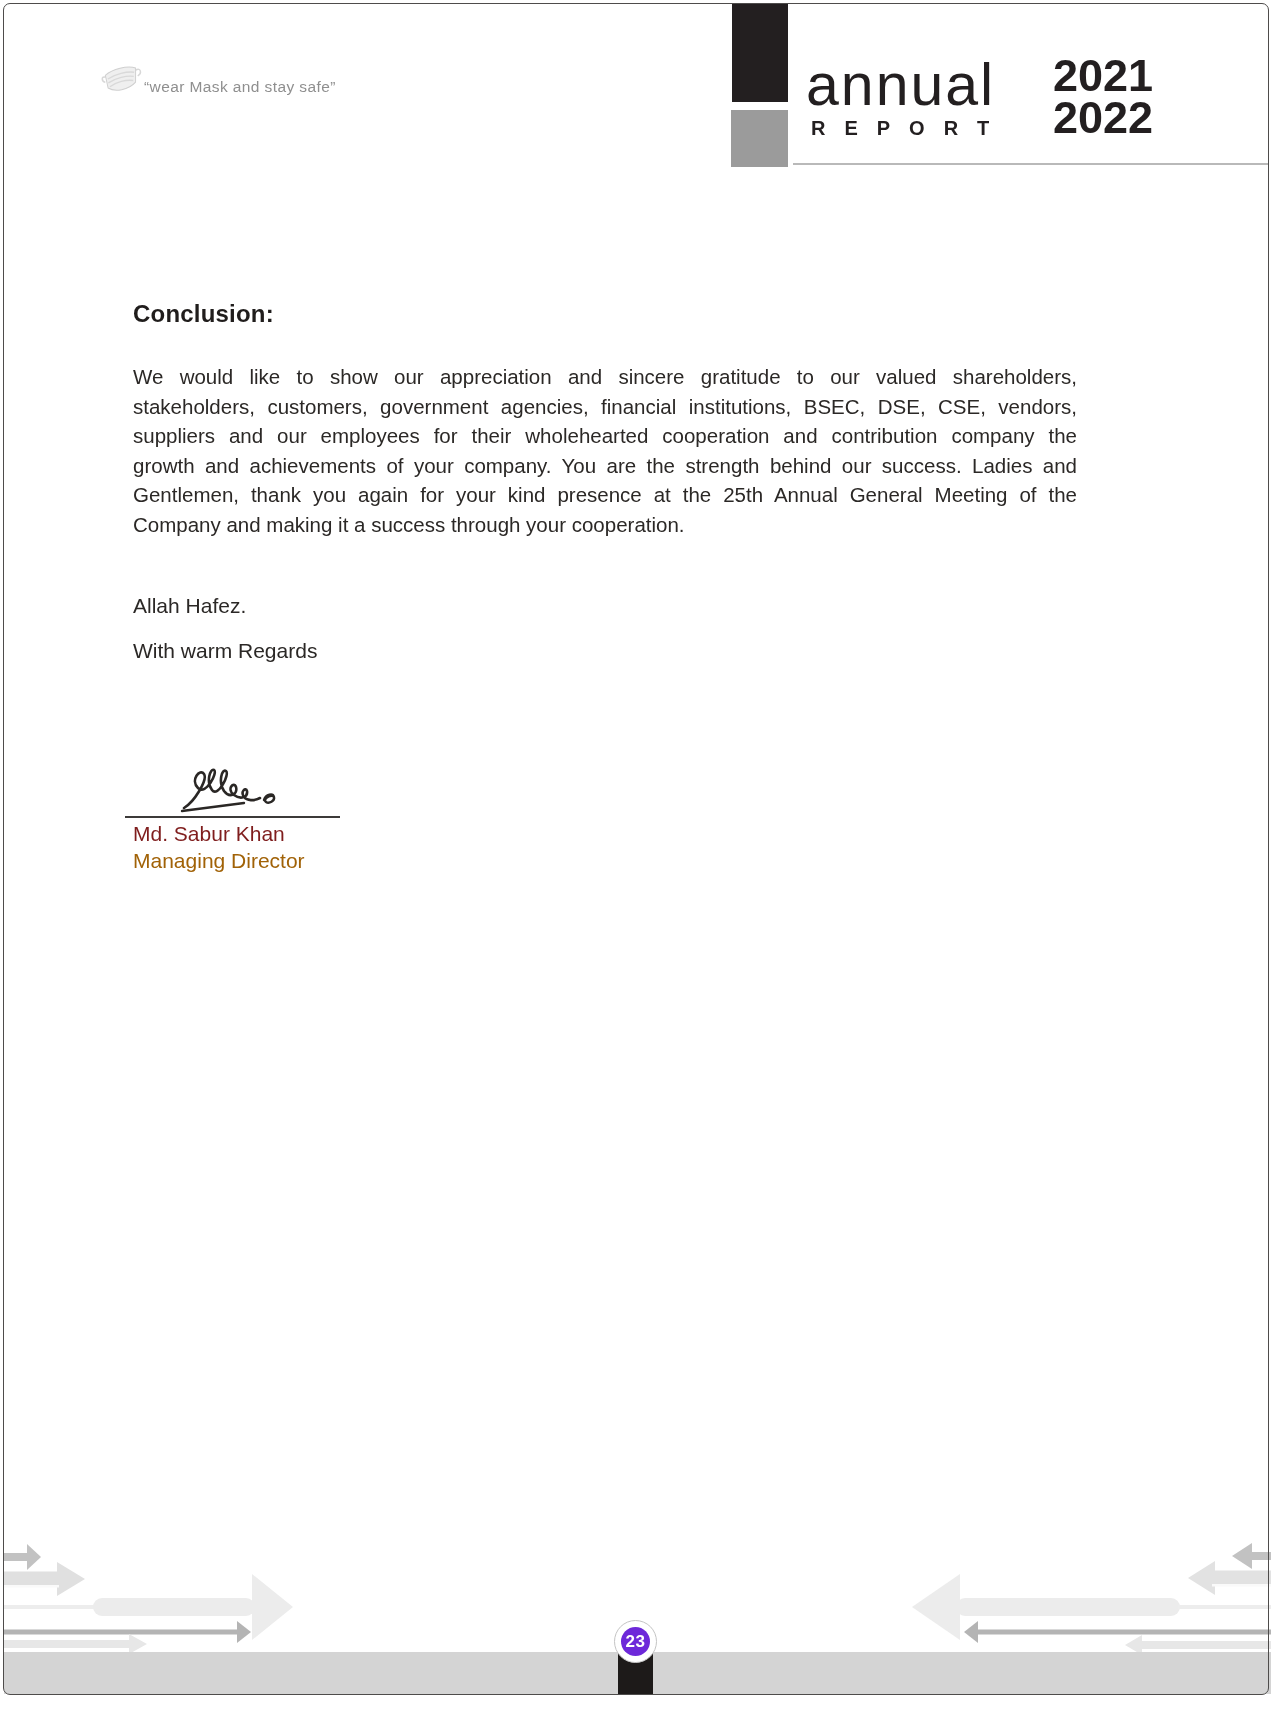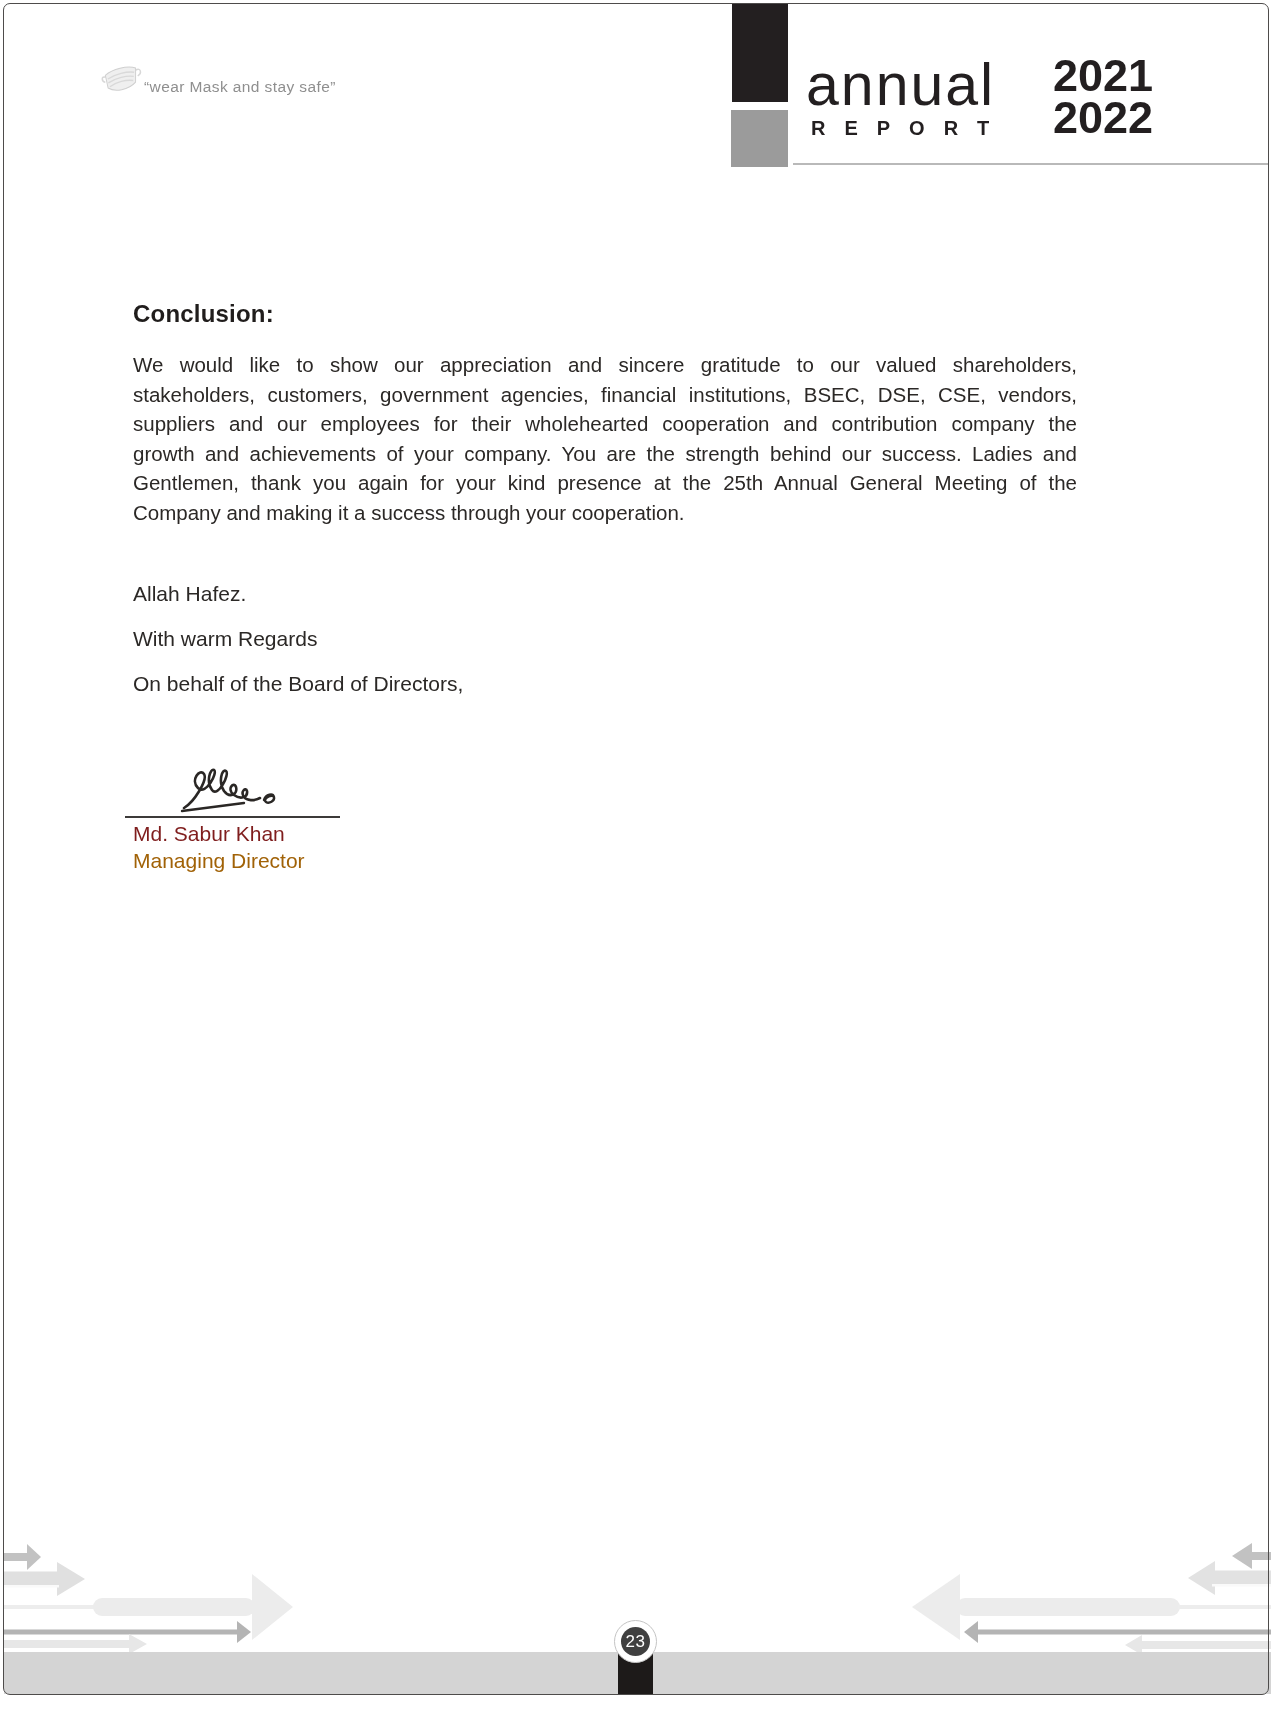--- a/index.html
+++ b/index.html
@@ -31,21 +31,21 @@
   }
   .logo-years {
     position:absolute; left:1053px; top:55px; font-size:45px; font-weight:800;
     line-height:42px; color:#231f20; letter-spacing:0px;
   }
   .header-rule { position:absolute; left:793px; top:163px; width:475px; height:2px; background:#b9b9b9; }
 
   
   .content { position:absolute; left:133px; top:300px; width:944px; }
   .heading { font-size:24px; font-weight:bold; color:#201d1c; margin:0; letter-spacing:0.2px; }
-  .para { margin-top:22px; font-size:20.5px; line-height:29.5px; color:#2b2826; }
+  .para { margin-top:34px; font-size:20.5px; line-height:29.5px; color:#2b2826; }
   .pline { text-align:justify; text-align-last:justify; }
   .pline.last { text-align-last:left; }
   .closing { margin-top:52px; font-size:21px; line-height:29px; }
   .closing div { margin-bottom:16px; }
 
   
   .sig-scribble { position:absolute; left:178px; top:766px; }
   .sig-line { position:absolute; left:125px; top:816px; width:215px; height:2px; background:#3c3a39; }
   .sig-name  { position:absolute; left:133px; top:822px; font-size:21px; color:#7f1d1d; }
   .sig-title { position:absolute; left:133px; top:849px; font-size:21px; color:#a16207; }
@@ -53,21 +53,21 @@
   
   .arrows { position:absolute; left:0; top:1540px; }
   .footer-band { position:absolute; left:4px; top:1652px; width:1267px; height:42px; background:#d4d4d4; }
   .footer-tab  { position:absolute; left:618px; top:1640px; width:35px; height:54px; background:#1d1a19; }
   .badge-ring {
     position:absolute; left:614px; top:1620px; width:43px; height:43px; border-radius:50%;
     background:#ffffff; border:1px solid #c4c4c4; box-sizing:border-box;
   }
   .badge-inner {
     position:absolute; left:621px; top:1627px; width:29px; height:29px; border-radius:50%;
-    background:#404040; color:#ffffff; font-size:17px; font-weight:normal;
+    background:#6d28d9; color:#ffffff; font-size:17px; font-weight:bold;
     display:flex; align-items:center; justify-content:center; letter-spacing:0.5px;
   }
 </style>
 </head>
 <body>
 
 <div class="page">
 
   <svg class="arrows" width="1275" height="115" viewBox="0 1540 1275 115">
     <g>
@@ -130,21 +130,20 @@
       <div class="pline">We would like to show our appreciation and sincere gratitude to our valued shareholders,</div>
       <div class="pline">stakeholders, customers, government agencies, financial institutions, BSEC, DSE, CSE, vendors,</div>
       <div class="pline">suppliers and our employees for their wholehearted cooperation and contribution company the</div>
       <div class="pline">growth and achievements of your company. You are the strength behind our success. Ladies and</div>
       <div class="pline">Gentlemen, thank you again for your kind presence at the 25th Annual General Meeting of the</div>
       <div class="pline last">Company and making it a success through your cooperation.</div>
     </div>
     <div class="closing">
       <div>Allah Hafez.</div>
       <div>With warm Regards</div>
-      <div>On behalf of the Board of Directors,</div>
     </div>
   </div>
 
   <svg class="sig-scribble" width="110" height="50" viewBox="0 0 110 50">
     <path d="M 6 42 C 16 36, 30 14, 26 8 C 22 2, 12 14, 20 22 C 28 30, 40 6, 36 4
              C 32 2, 28 16, 34 24 C 40 32, 52 8, 48 5 C 44 2, 40 16, 46 25
              C 52 33, 60 28, 58 21 C 56 15, 48 23, 56 29 C 63 34, 70 31, 69 25
              C 68 21, 62 25, 66 31 C 69 35, 76 35, 82 32" fill="none" stroke="#2a2725" stroke-width="2.6" stroke-linecap="round"></path>
     <path d="M 4 45 L 66 37" fill="none" stroke="#2a2725" stroke-width="2.4" stroke-linecap="round"></path>
     <path d="M 86 34 C 88 28, 95 27, 96 31 C 97 35, 91 38, 88 36 C 85 34, 90 29, 95 30" fill="none" stroke="#2a2725" stroke-width="2.4" stroke-linecap="round"></path>

